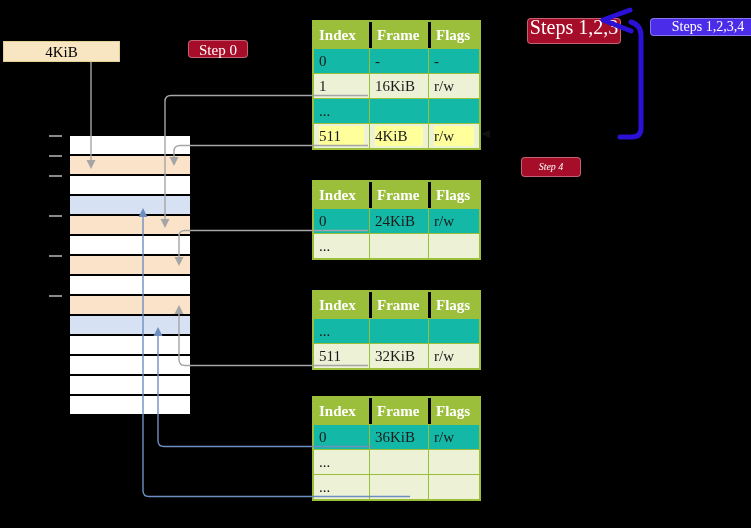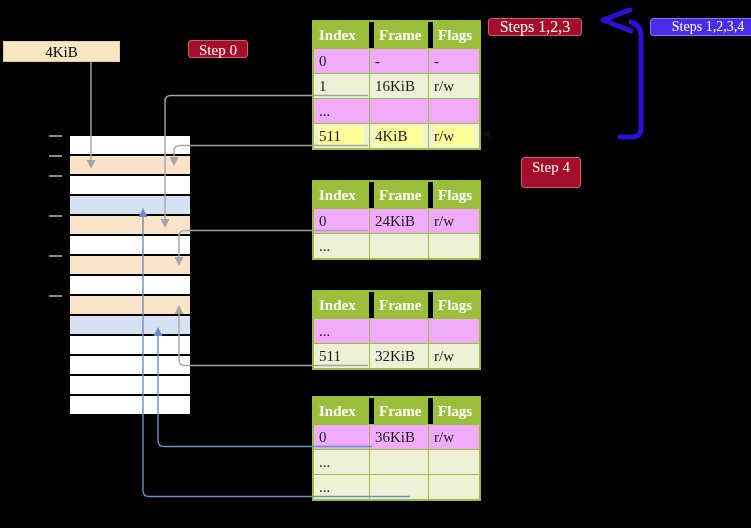--- a/index.html
+++ b/index.html
@@ -8,41 +8,41 @@
 
   
   .tanlabel{position:absolute;left:3px;top:41px;width:117px;height:21px;line-height:21px;
             text-align:center;font-size:15px;color:#000;
             background:var(--label-tan-bg);border:1px solid #e3d093;box-sizing:border-box;}
   .badge{position:absolute;color:#fff;text-align:center;border-radius:4px;
          border:1px solid rgba(255,255,255,.35);box-sizing:border-box;}
   .badge.red{background:var(--badge-red-bg);}
   .badge.violet{background:var(--badge-violet-bg);}
   .b-step0{left:188px;top:40px;width:60px;height:18px;line-height:19px;font-size:15px;}
-  .b-step4{left:521px;top:157px;width:60px;height:31px;line-height:18px;font-size:15px;}
-  .b-steps123{left:488px;top:18px;width:94px;height:18px;line-height:16px;font-size:16px;}
+  .b-step4{left:521px;top:157px;width:60px;height:20px;line-height:18px;font-size:10px;font-style:italic;}
+  .b-steps123{left:527px;top:18px;width:94px;height:26px;line-height:16px;font-size:20px;}
   .b-steps1234{left:650px;top:18px;width:116px;height:18px;line-height:16px;font-size:14px;}
 
   
   .memcol{position:absolute;left:70px;top:136px;width:120px;height:280px;}
   .mrow{height:18px;border-bottom:2px solid #000;}
   .rt-white{background:#ffffff;}
   .rt-peach{background:var(--frame-peach);}
   .rt-blue{background:var(--frame-blue);}
   .tick{position:absolute;left:49px;width:13px;height:2px;background:var(--tick-gray);}
 
   
   .ptable{position:absolute;left:312px;width:165px;border:2px solid var(--table-header-bg);
-          background:#f0abfc;box-sizing:content-box;}
+          background:#14b8a6;box-sizing:content-box;}
   .trow{display:flex;height:24px;border-top:1px solid var(--table-header-bg);}
   .trow.head{height:26px;border-top:none;background:var(--table-header-bg);}
   .cell{box-sizing:border-box;padding-left:5px;font-size:15px;line-height:24px;color:#1a1a1a;
         overflow:hidden;white-space:nowrap;}
   .trow.head .cell{color:#fff;font-weight:bold;line-height:26px;}
-  .trow.head .cell + .cell{border-left:5px solid #000000;}
+  .trow.head .cell + .cell{border-left:3px solid #000000;}
   .trow:not(.head) .cell + .cell{border-left:1px solid var(--table-header-bg);}
   .ci{width:55px;}.cf{width:59px;}.cg{flex:1;}
   .trow.alt:not(.head){background:var(--table-row-alt-bg);}
   .hl{display:inline-block;width:calc(100% - 5px);background:var(--highlight-yellow);line-height:20px;}
 
   .t1{top:20px;} .t2{top:180px;} .t3{top:290px;} .t4{top:396px;}
 
   
   .overlay{position:absolute;left:0;top:0;width:751px;height:528px;pointer-events:none;z-index:5;}
   .conn-gray{stroke:var(--connector-gray);}

